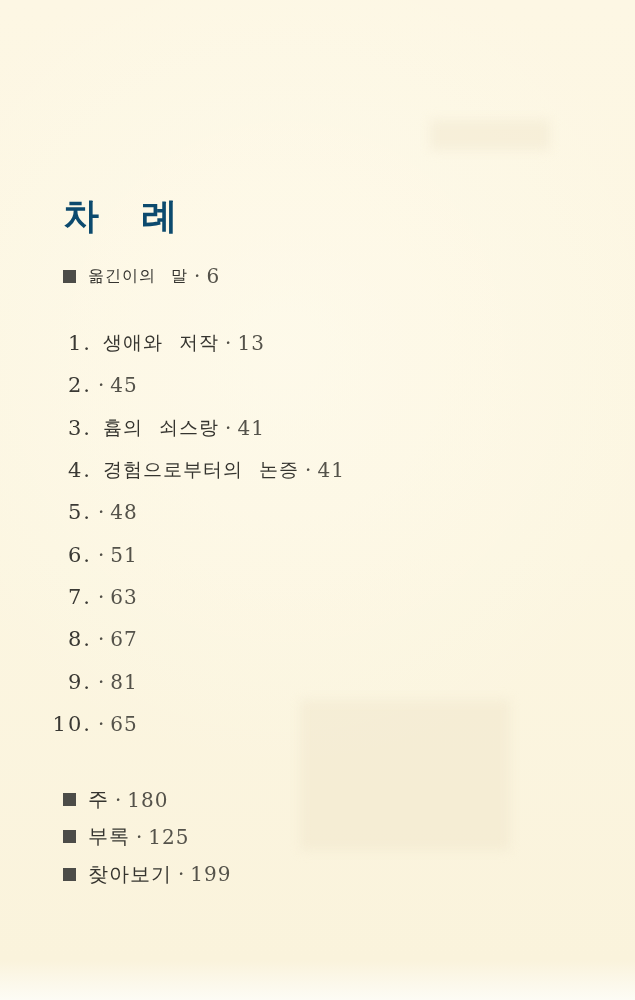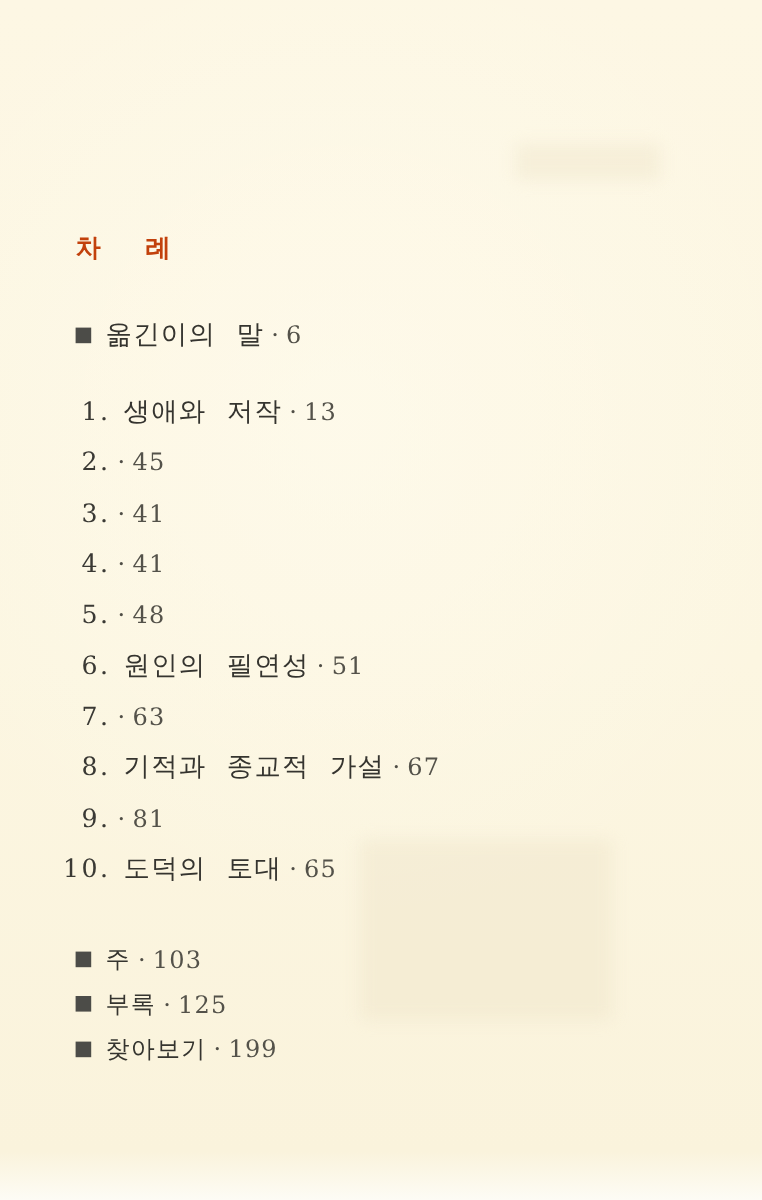--- a/index.html
+++ b/index.html
@@ -24,26 +24,26 @@
     filter: blur(6px);
     border-radius: 4px;
     pointer-events: none;
   }
   .ghost.g1 { left: 300px; top: 700px; width: 210px; height: 150px; }
   .ghost.g2 { left: 430px; top: 120px; width: 120px; height: 30px; }
 
   .page-title {
     position: absolute;
     left: 63px;
-    top: 178px;
-    font-size: 21px;
+    top: 168px;
+    font-size: 36px;
     font-weight: bold;
     letter-spacing: 2px;
     word-spacing: 26px;
-    color: #c2410c;
+    color: #0c4a6e;
   }
 
   .entry-row {
     display: flex;
     align-items: center;
     white-space: nowrap;
   }
   .sq {
     display: inline-block;
     width: 13px;
@@ -67,41 +67,41 @@
     font-size: 20px;
     color: #54524a;
     letter-spacing: 1px;
   }
 
   .front-matter {
     position: absolute;
     left: 63px;
     top: 264px;
   }
-  .front-matter .label { font-size: 22px; }
+  .front-matter .label { font-size: 16px; }
 
   .chapter-list {
     position: absolute;
     left: 0;
     top: 322px;
     width: 635px;
   }
   .chapter-list .entry-row {
     height: 42.3px;
   }
   .chapter-num {
     flex: 0 0 92px;
     text-align: right;
     font-size: 21px;
     letter-spacing: 2px;
     color: #3a3934;
   }
   .chapter-list .label {
     margin-left: 11px;
-    font-size: 22px;
+    font-size: 19px;
   }
 
   .back-matter {
     position: absolute;
     left: 63px;
     top: 781px;
   }
   .back-matter .entry-row {
     height: 37.3px;
   }
@@ -130,69 +130,68 @@
     <span class="dot">·</span>
     <span class="pagenum">13</span>
   </div>
   <div class="entry-row">
     <span class="chapter-num">2.</span>
     <span class="dot">·</span>
     <span class="pagenum">45</span>
   </div>
   <div class="entry-row">
     <span class="chapter-num">3.</span>
+    <span class="label">흄의 쇠스랑</span>
     <span class="dot">·</span>
     <span class="pagenum">41</span>
   </div>
   <div class="entry-row">
     <span class="chapter-num">4.</span>
+    <span class="label">경험으로부터의 논증</span>
     <span class="dot">·</span>
     <span class="pagenum">41</span>
   </div>
   <div class="entry-row">
     <span class="chapter-num">5.</span>
     <span class="dot">·</span>
     <span class="pagenum">48</span>
   </div>
   <div class="entry-row">
     <span class="chapter-num">6.</span>
-    <span class="label">원인의 필연성</span>
     <span class="dot">·</span>
     <span class="pagenum">51</span>
   </div>
   <div class="entry-row">
     <span class="chapter-num">7.</span>
     <span class="dot">·</span>
     <span class="pagenum">63</span>
   </div>
   <div class="entry-row">
     <span class="chapter-num">8.</span>
-    <span class="label">기적과 종교적 가설</span>
     <span class="dot">·</span>
     <span class="pagenum">67</span>
   </div>
   <div class="entry-row">
     <span class="chapter-num">9.</span>
     <span class="dot">·</span>
     <span class="pagenum">81</span>
   </div>
   <div class="entry-row">
     <span class="chapter-num">10.</span>
-    <span class="label">도덕의 토대</span>
     <span class="dot">·</span>
     <span class="pagenum">65</span>
   </div>
 </div>
 
 <div class="back-matter">
   <div class="entry-row">
     <span class="sq"></span>
     <span class="label">주</span>
     <span class="dot">·</span>
-    <span class="pagenum">103</span>
+    <span class="pagenum">180</span>
   </div>
   <div class="entry-row">
     <span class="sq"></span>
     <span class="label">부록</span>
     <span class="dot">·</span>
     <span class="pagenum">125</span>
   </div>
   <div class="entry-row">
     <span class="sq"></span>
     <span class="label">찾아보기</span>

